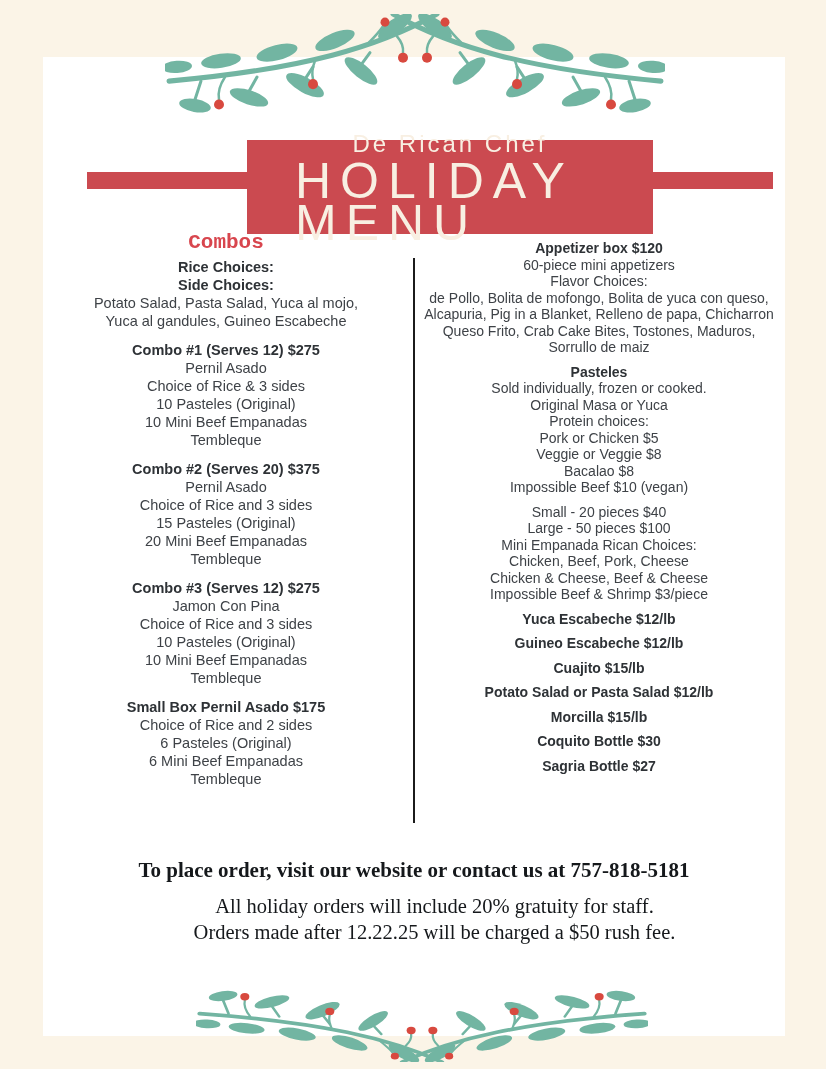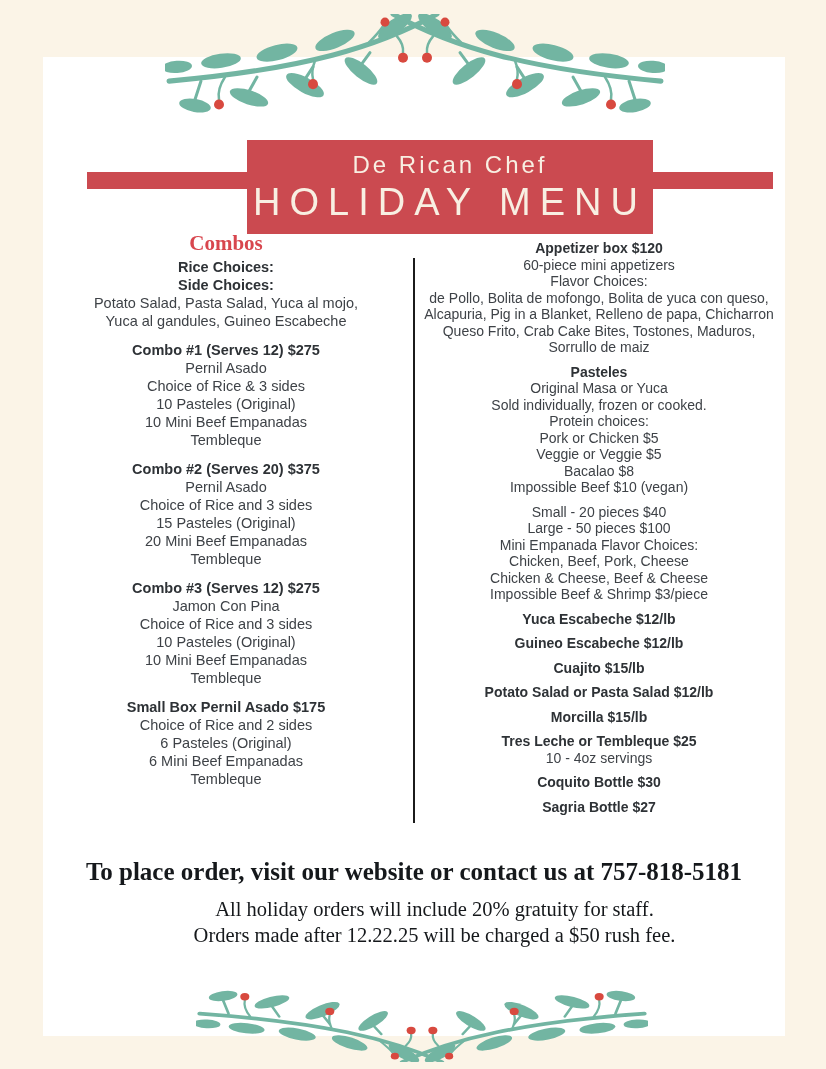--- a/index.html
+++ b/index.html
@@ -11,36 +11,36 @@
   .page{position:absolute;left:43px;top:57px;width:742px;height:979px;background:#ffffff;}
   .deco{position:absolute;pointer-events:none;}
   .deco-top{left:165px;top:14px;width:500px;height:122px;}
   .deco-bottom{left:196px;top:974px;width:452px;height:88px;}
   .stripe{position:absolute;left:87px;top:172px;width:686px;height:17px;background:#cb4a50;}
   .banner{
     position:absolute;left:247px;top:140px;width:406px;height:94px;background:#cb4a50;
     display:flex;flex-direction:column;align-items:center;justify-content:center;color:#f8efe2;
   }
   .banner-sub{font-size:24px;letter-spacing:3px;font-weight:400;line-height:28px;}
-  .banner-title{font-size:38px;letter-spacing:9px;font-weight:400;line-height:42px;margin-top:2px;}
+  .banner-title{font-size:50px;letter-spacing:9px;font-weight:400;line-height:42px;margin-top:2px;margin-left:48px;}
   .col{position:absolute;text-align:center;color:#3e4247;}
   .col-left{left:40px;top:231px;width:372px;font-size:14.5px;line-height:18px;}
   .col-right{left:420px;top:240px;width:358px;font-size:14px;line-height:16.5px;}
   .col-left .menu-section{margin-bottom:11px;}
   .col-right .menu-section{margin-bottom:8px;text-align:center;}
   .menu-line{white-space:nowrap;}
   .menu-line.bold{font-weight:bold;color:#2e3236;}
   .combos-heading{
-    font-family:Liberation Serif, serif;font-weight:bold;color:#d8464e;
+    font-family:Liberation Mono, monospace;font-weight:bold;color:#d8464e;
     font-size:21px;line-height:24px;margin-bottom:3px;
   }
   .divider{position:absolute;left:413px;top:258px;width:2px;height:565px;background:#1b1b1b;}
   .footer{position:absolute;left:43px;top:858px;width:742px;text-align:center;color:#15181b;
     font-family:"Liberation Serif",serif;}
-  .footer-contact{font-size:25px;font-weight:bold;margin-bottom:10px;}
+  .footer-contact{font-size:21px;font-weight:bold;margin-bottom:10px;}
   .footer-note{font-size:20.5px;line-height:26px;padding-left:41px;}
   .leaf{fill:#72b5a2;}
   .stem{stroke:#72b5a2;fill:none;stroke-linecap:round;}
   .berry{fill:#d8493f;}
 </style>
 </head>
 <body>
 
 <div class="page"></div>
 
@@ -133,54 +133,50 @@
         <div class="menu-line bold">Appetizer box $120</div>
         <div class="menu-line">60-piece mini appetizers</div>
         <div class="menu-line">Flavor Choices:</div>
         <div class="menu-line">de Pollo, Bolita de mofongo, Bolita de yuca con queso,</div>
         <div class="menu-line">Alcapuria, Pig in a Blanket, Relleno de papa, Chicharron</div>
         <div class="menu-line">Queso Frito, Crab Cake Bites, Tostones, Maduros,</div>
         <div class="menu-line">Sorrullo de maiz</div>
       </div>
       <div class="menu-section">
         <div class="menu-line bold">Pasteles</div>
+        <div class="menu-line">Sold individually, frozen or cooked.</div>
         <div class="menu-line">Original Masa or Yuca</div>
-        <div class="menu-line">Sold individually, frozen or cooked.</div>
         <div class="menu-line">Protein choices:</div>
         <div class="menu-line">Pork or Chicken $5</div>
-        <div class="menu-line">Veggie or Veggie $5</div>
+        <div class="menu-line">Veggie or Veggie $8</div>
         <div class="menu-line">Bacalao $8</div>
         <div class="menu-line">Impossible Beef $10 (vegan)</div>
       </div>
       <div class="menu-section">
         <div class="menu-line">Small - 20 pieces $40</div>
         <div class="menu-line">Large - 50 pieces $100</div>
-        <div class="menu-line">Mini Empanada Flavor Choices:</div>
+        <div class="menu-line">Mini Empanada Rican Choices:</div>
         <div class="menu-line">Chicken, Beef, Pork, Cheese</div>
         <div class="menu-line">Chicken &amp; Cheese, Beef &amp; Cheese</div>
         <div class="menu-line">Impossible Beef &amp; Shrimp $3/piece</div>
       </div>
       <div class="menu-section">
         <div class="menu-line bold">Yuca Escabeche $12/lb</div>
       </div>
       <div class="menu-section">
         <div class="menu-line bold">Guineo Escabeche $12/lb</div>
       </div>
       <div class="menu-section">
         <div class="menu-line bold">Cuajito $15/lb</div>
       </div>
       <div class="menu-section">
         <div class="menu-line bold">Potato Salad or Pasta Salad $12/lb</div>
       </div>
       <div class="menu-section">
         <div class="menu-line bold">Morcilla $15/lb</div>
-      </div>
-      <div class="menu-section">
-        <div class="menu-line bold">Tres Leche or Tembleque $25</div>
-        <div class="menu-line">10 - 4oz servings</div>
       </div>
       <div class="menu-section">
         <div class="menu-line bold">Coquito Bottle $30</div>
       </div>
       <div class="menu-section">
         <div class="menu-line bold">Sagria Bottle $27</div>
       </div>
     </div>
 </div>
 

